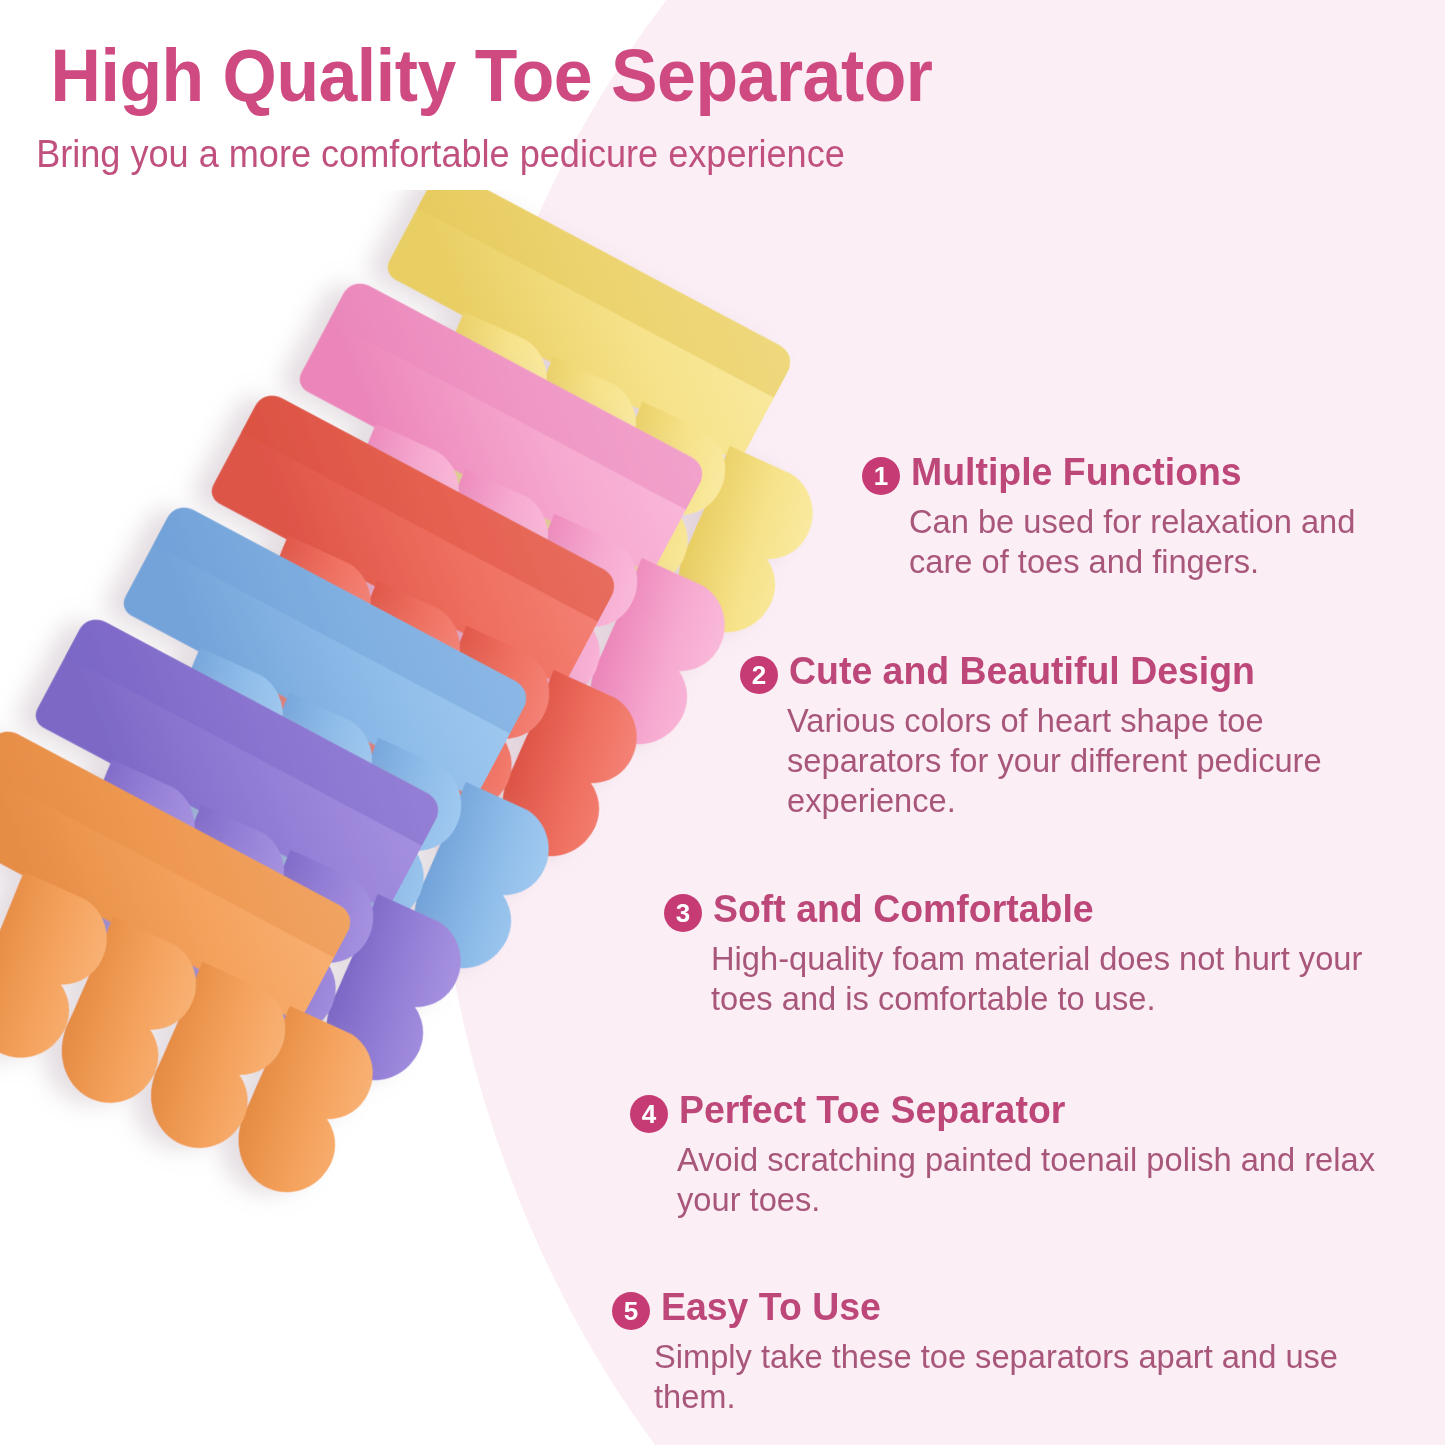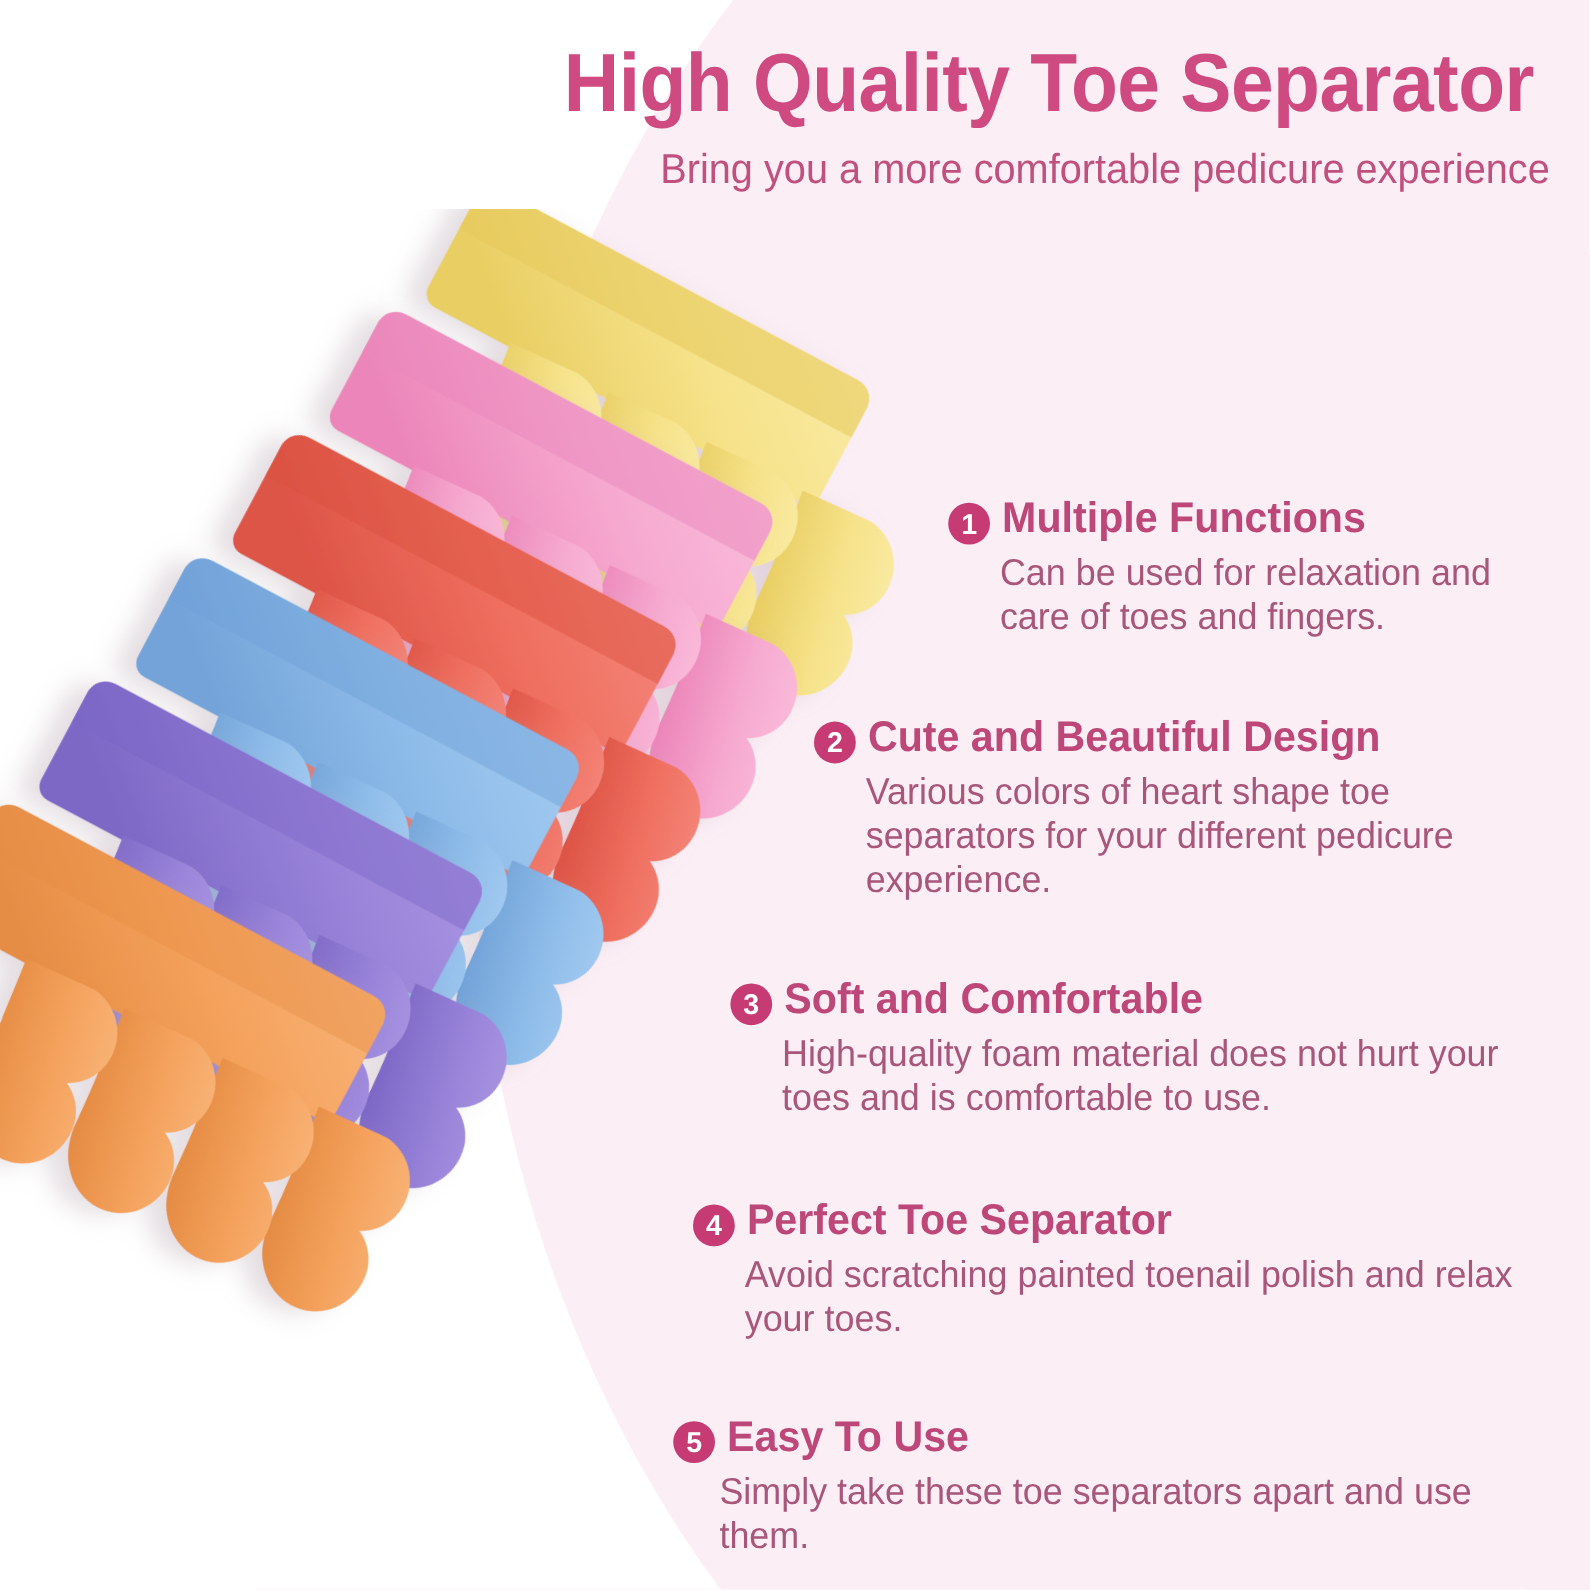--- a/index.html
+++ b/index.html
@@ -16,21 +16,21 @@
   .pink-panel{
     position:absolute;
     left:430px; top:-330px;
     width:1720px; height:2120px;
     border-radius:50%;
     background:#fbeef5;
     z-index:0;
   }
 
   
-  .header{position:absolute;left:0;top:0;width:1445px;z-index:6;text-align:right;}
+  .header{position:absolute;left:0;top:0;width:1445px;z-index:6;text-align:left;}
   .title{
     font-family:"Liberation Sans", sans-serif;
     font-weight:700;
     font-size:75px;
     letter-spacing:-0.5px;
     color:#cf4a81;
     line-height:1.0;
     margin:0;
     padding-top:38px;
     transform:scaleX(0.93);

